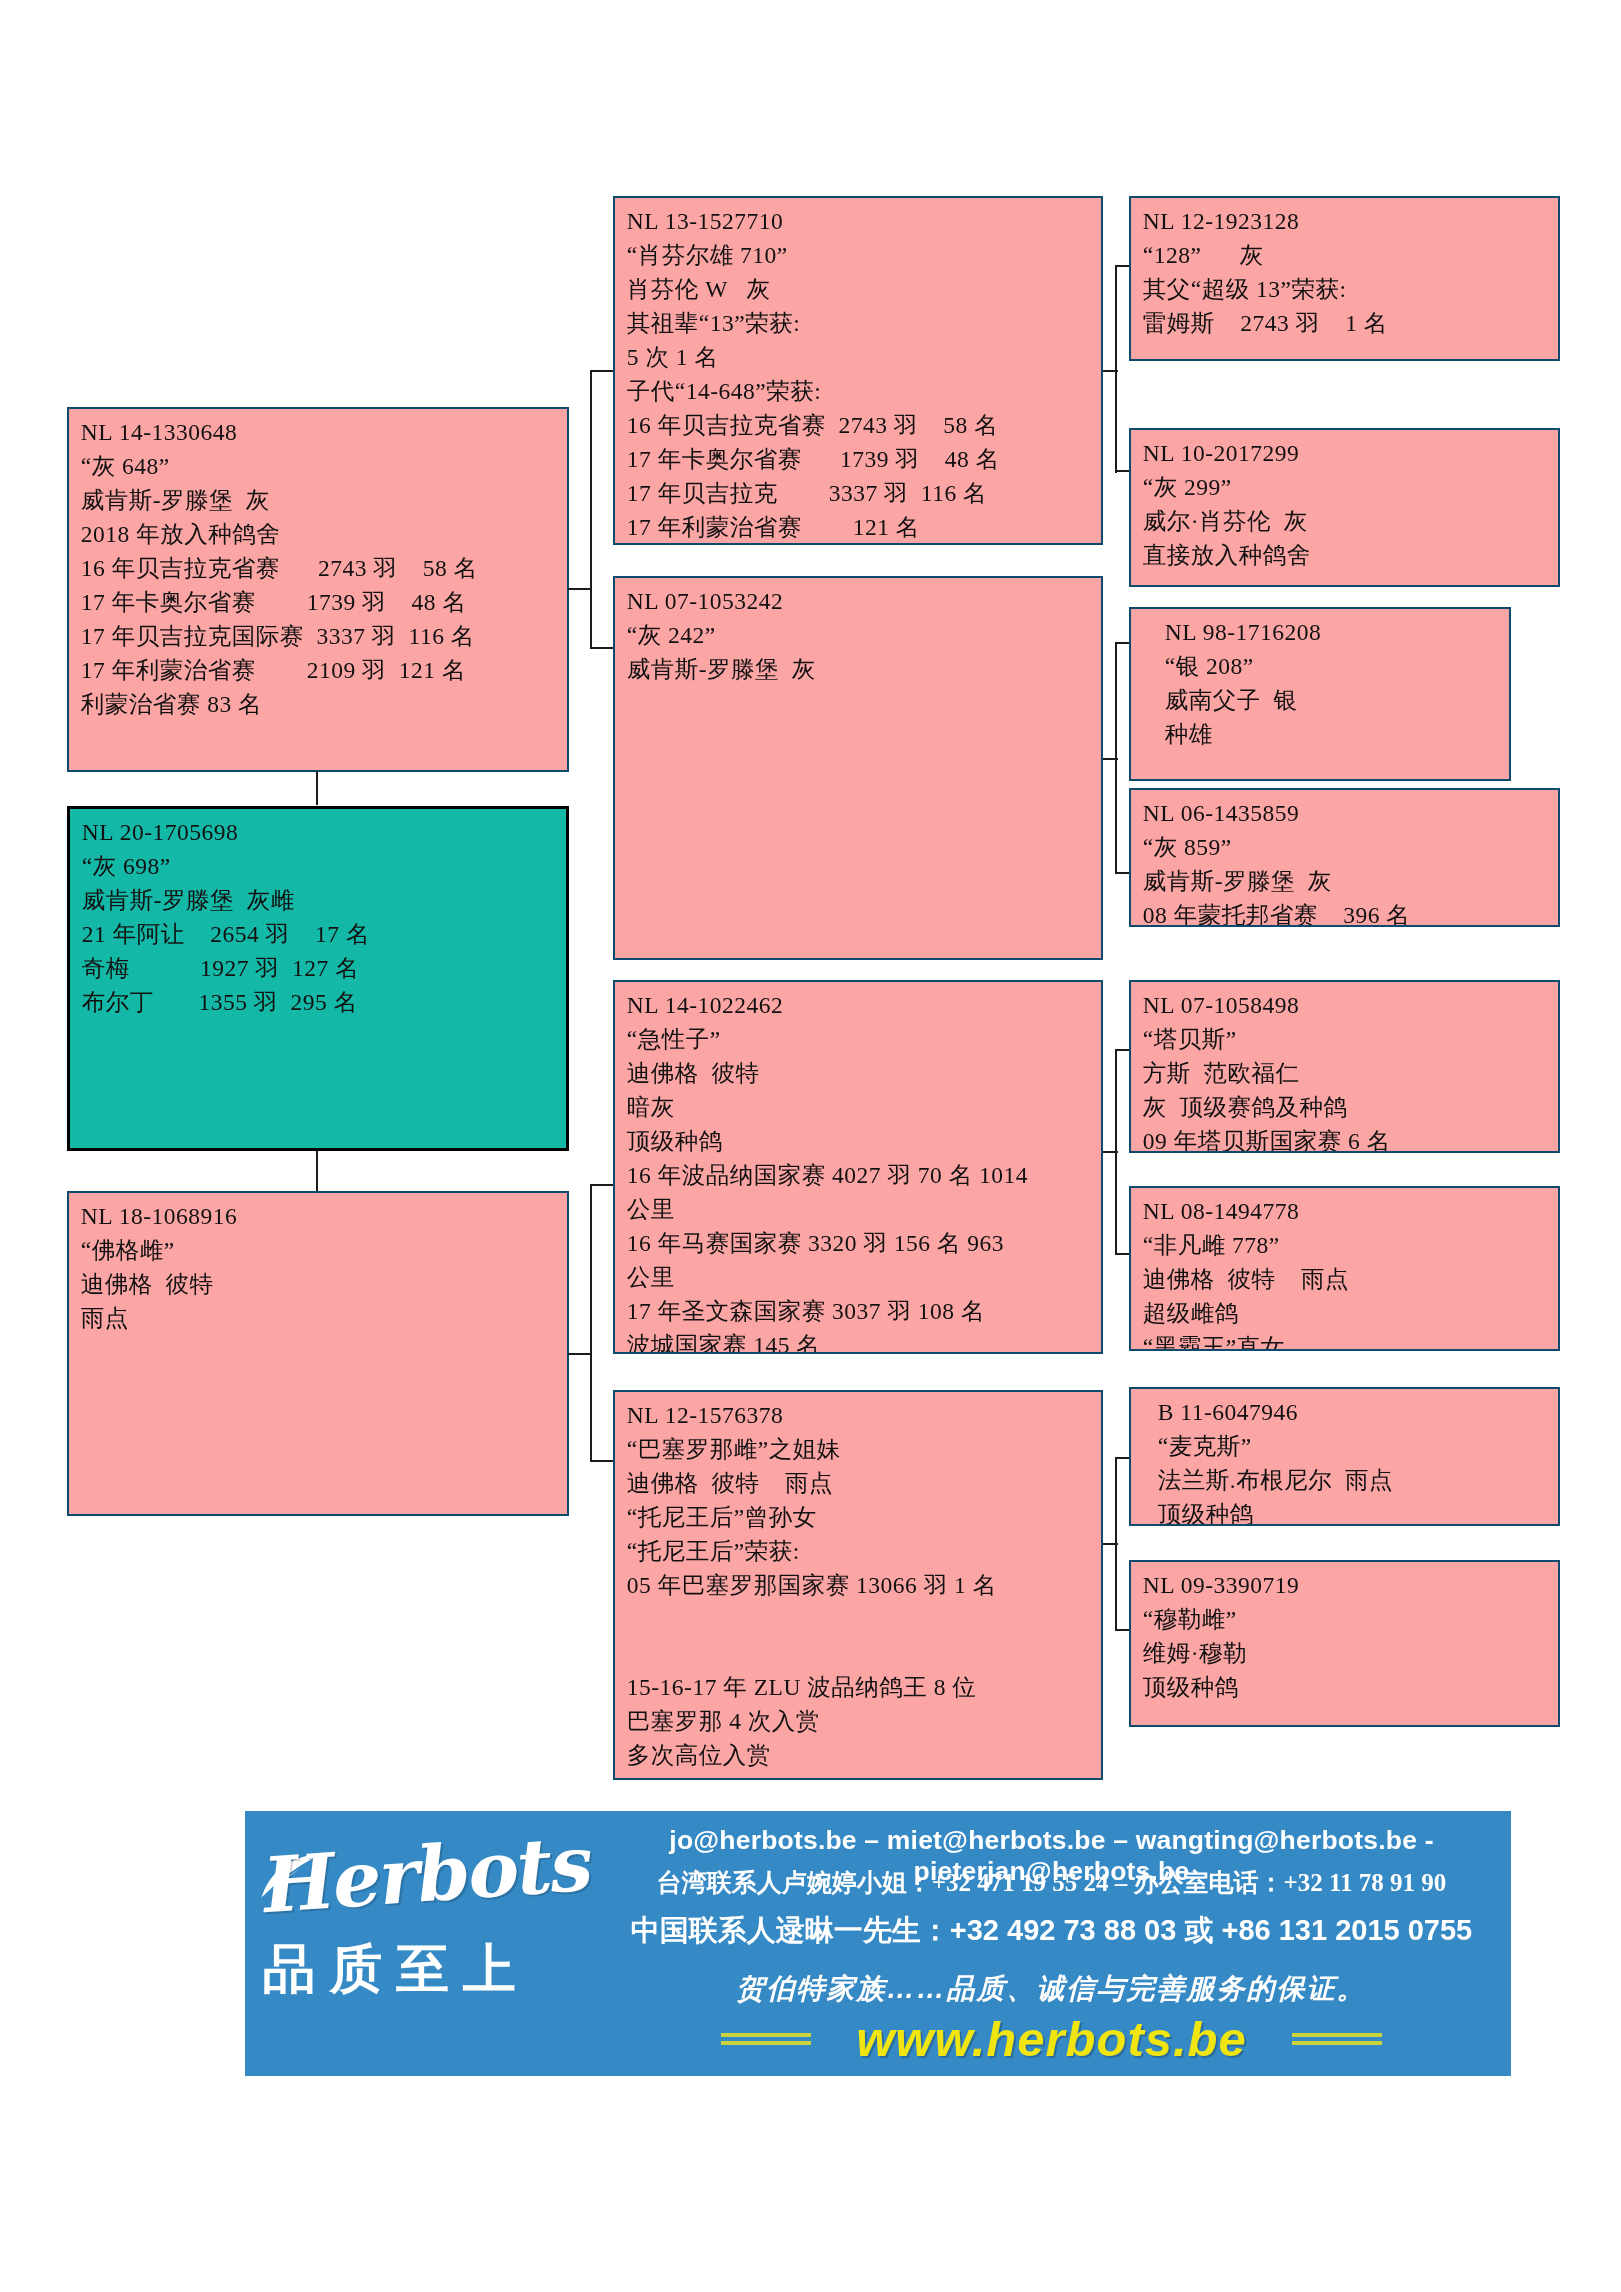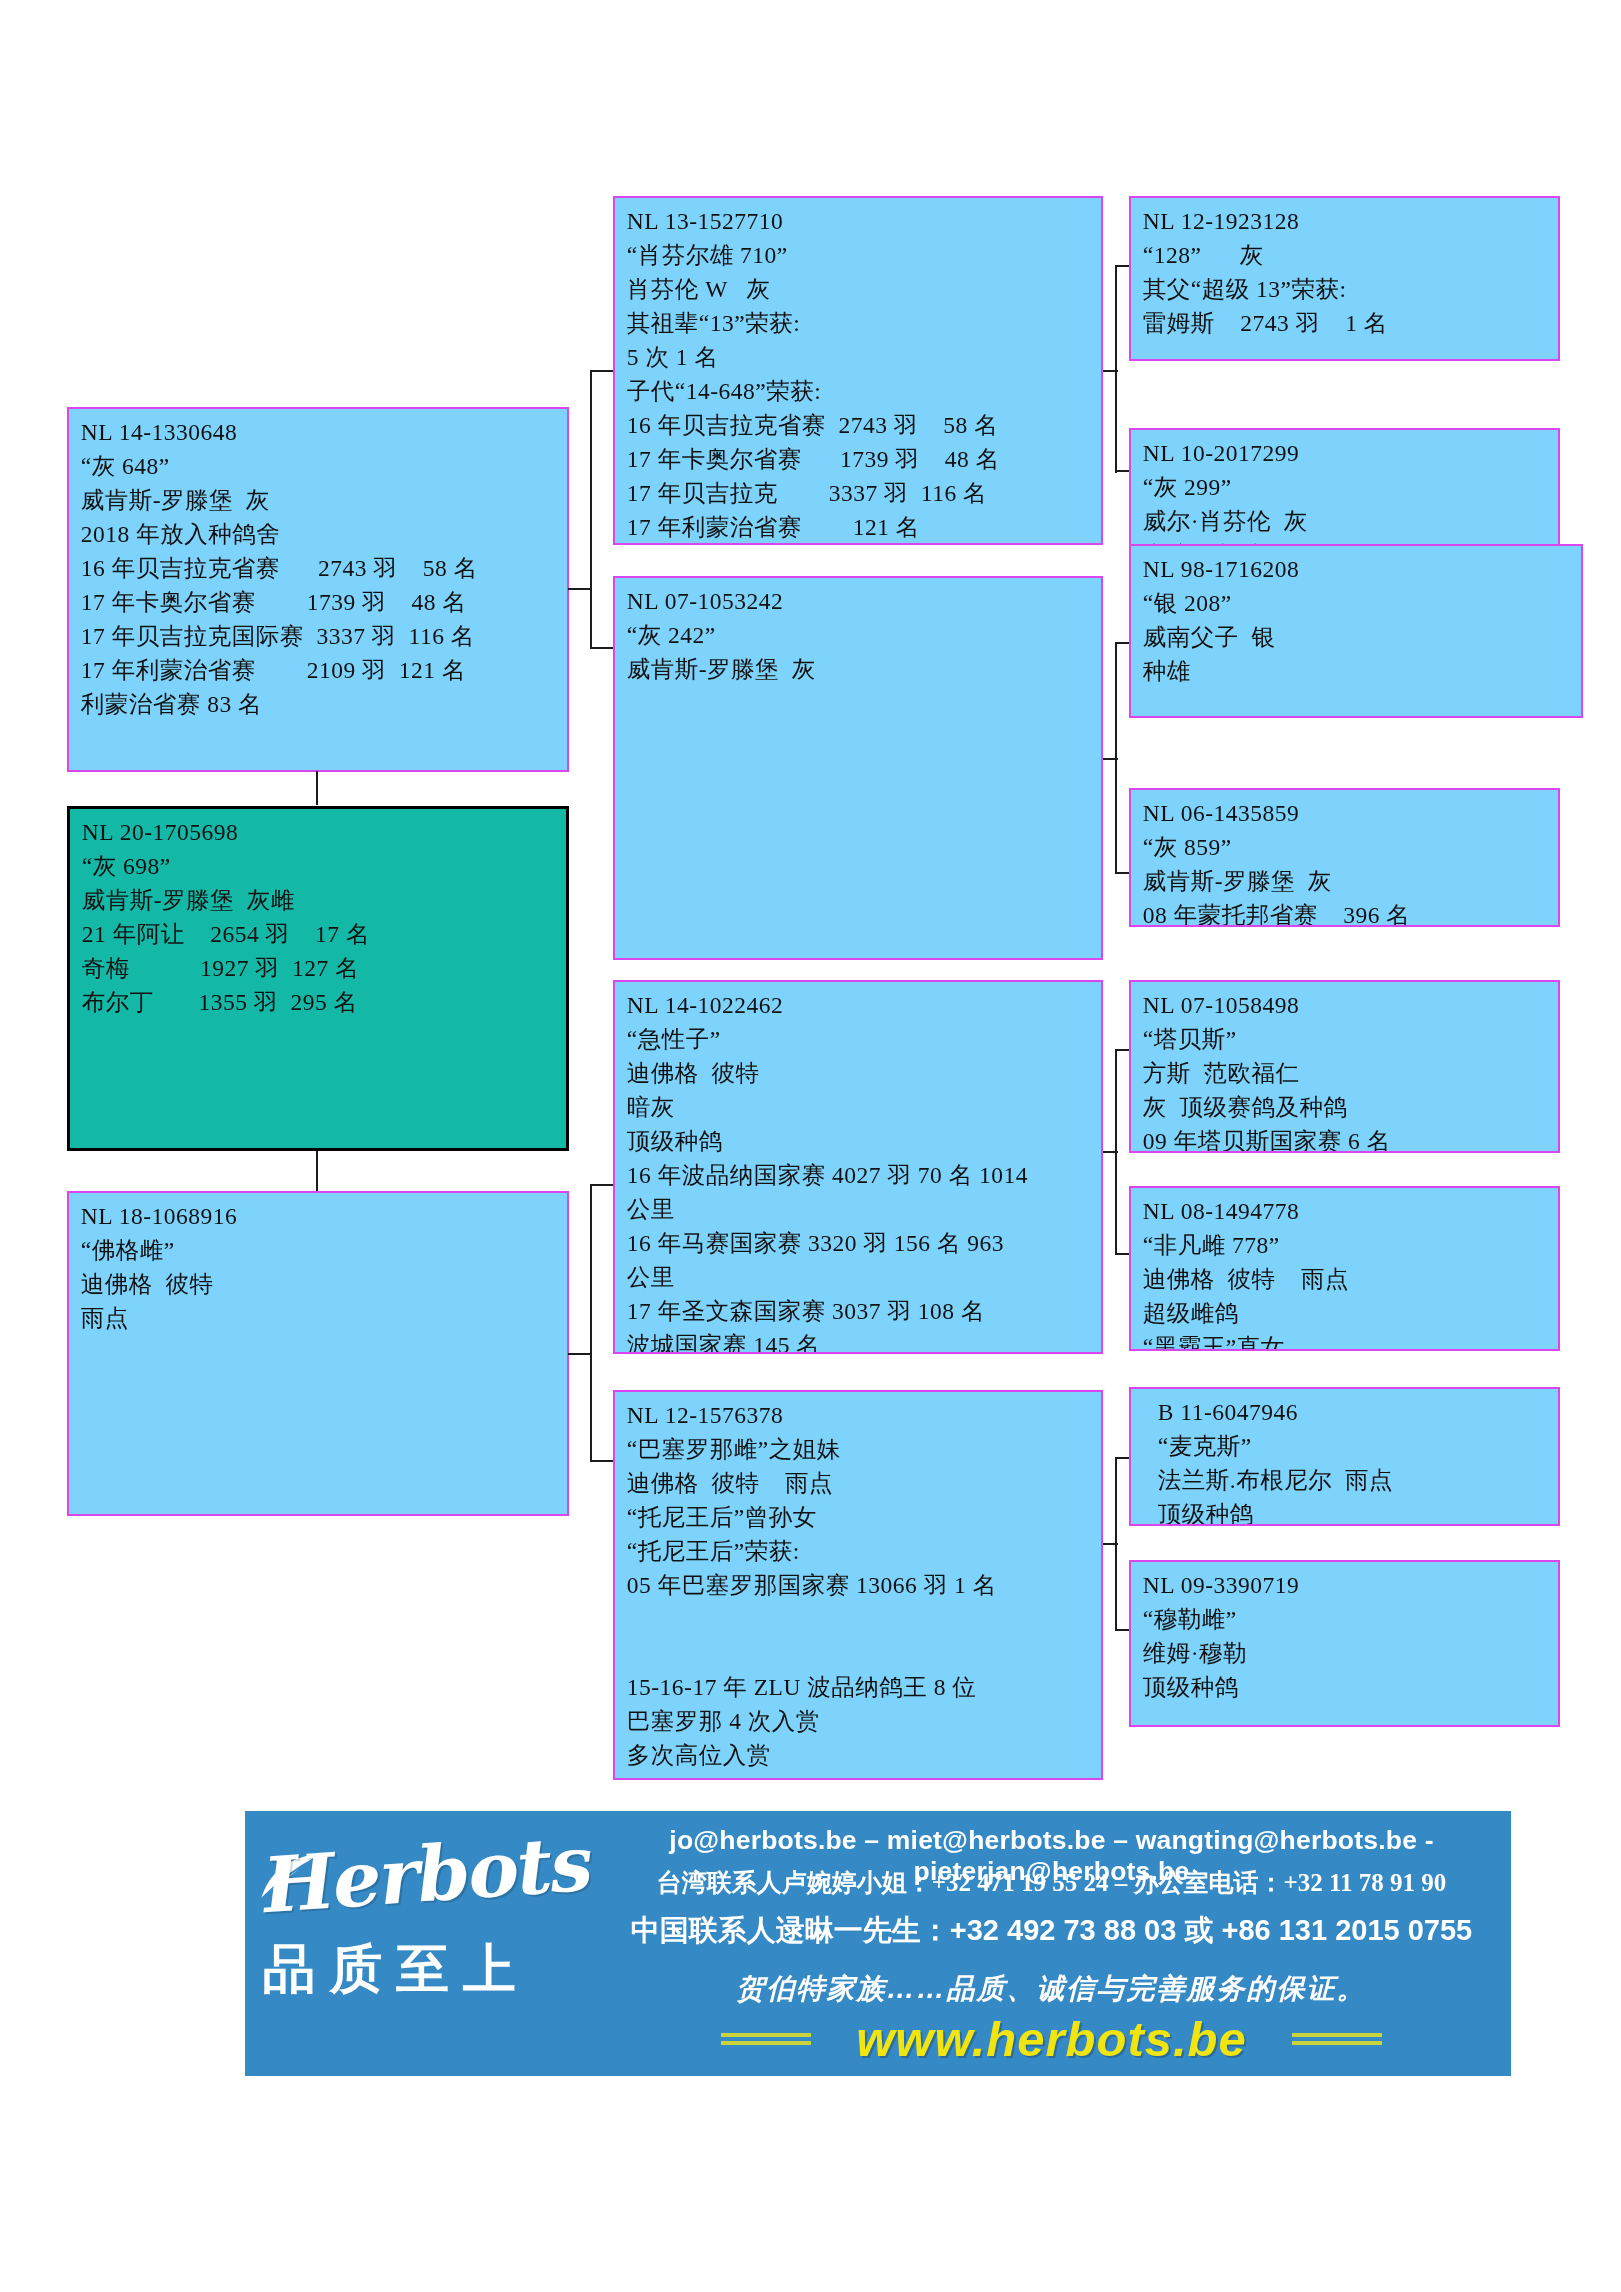--- a/index.html
+++ b/index.html
@@ -3,21 +3,21 @@
 <meta charset="utf-8">
 <style>
   html,body { margin:0; padding:0; background:#eaeaea; }
   #page {
     position:relative; width:1621px; height:2293px; background:#ffffff;
     font-family:"Liberation Serif","DejaVu Serif",serif; color:#111;
     border-right:4.9px solid #e0e0e0; border-bottom:4.9px solid #e0e0e0;
     overflow:hidden;
   }
   .pbox {
-    position:absolute; border:2px solid #d946ef; background:#7dd3fc;
+    position:absolute; border:2px solid #0c4a6e; background:#fca5a5;
     box-sizing:border-box; overflow:hidden;
   }
   .pbox.subject { background:#14b8a6; border:3.9px solid #000; }
   .box-lines {
     white-space:pre-wrap; font-size:23.5px; line-height:34px;
     padding:5.9px 11.8px; letter-spacing:0.5px;
   }
   .conn { position:absolute; background:#1c1c1c; }
   .h-line { height:2px; }
   .v-line { width:2px; }
@@ -139,21 +139,21 @@
 “128”      灰
 其父“超级 13”荣获:
 雷姆斯    2743 羽    1 名</div>
   </div>
   <div class="pbox" style="left:1129px;top:400px;width:431px;height:159px;margin-top:28px;">
     <div class="box-lines">NL 10-2017299
 “灰 299”
 威尔·肖芬伦  灰
 直接放入种鸽舍</div>
   </div>
-  <div class="pbox" style="left:1129px;top:544px;width:454px;height:174px;">
+  <div class="pbox" style="left:1129px;top:607px;width:382px;height:174px;padding-left:22px;">
     <div class="box-lines">NL 98-1716208
 “银 208”
 威南父子  银
 种雄</div>
   </div>
   <div class="pbox" style="left:1129px;top:788px;width:431px;height:139px;">
     <div class="box-lines">NL 06-1435859
 “灰 859”
 威肯斯-罗滕堡  灰
 08 年蒙托邦省赛    396 名</div>

